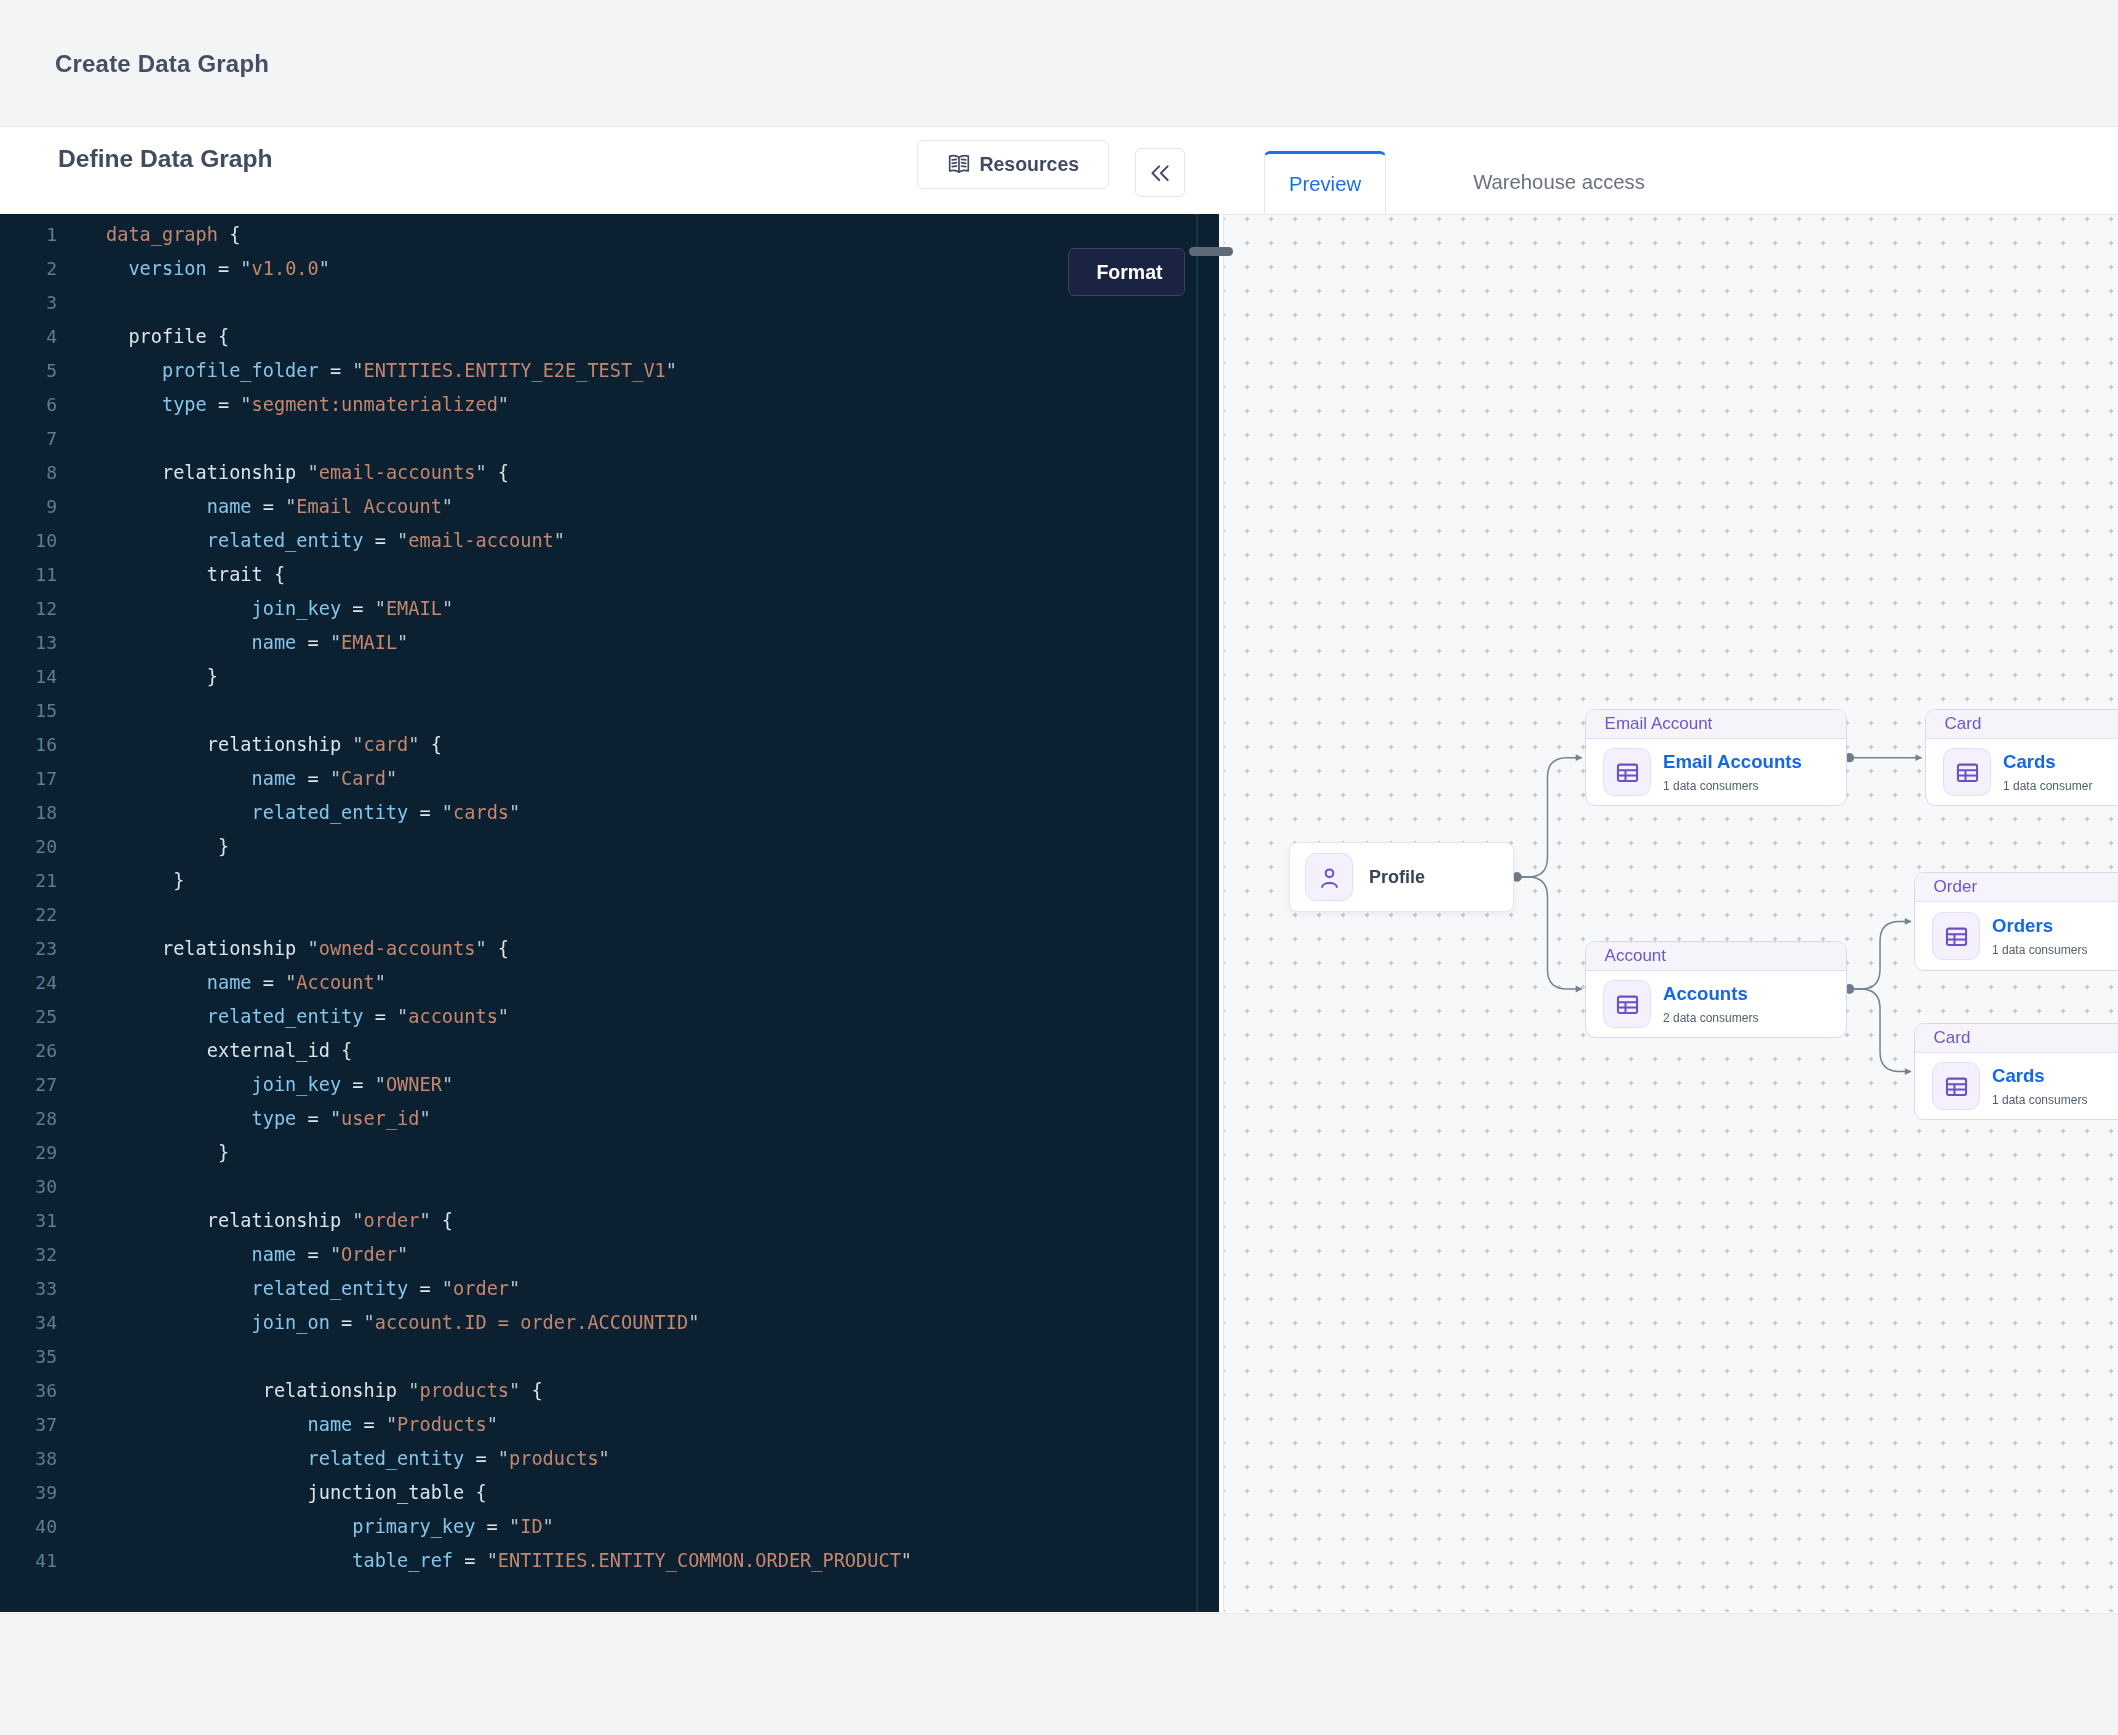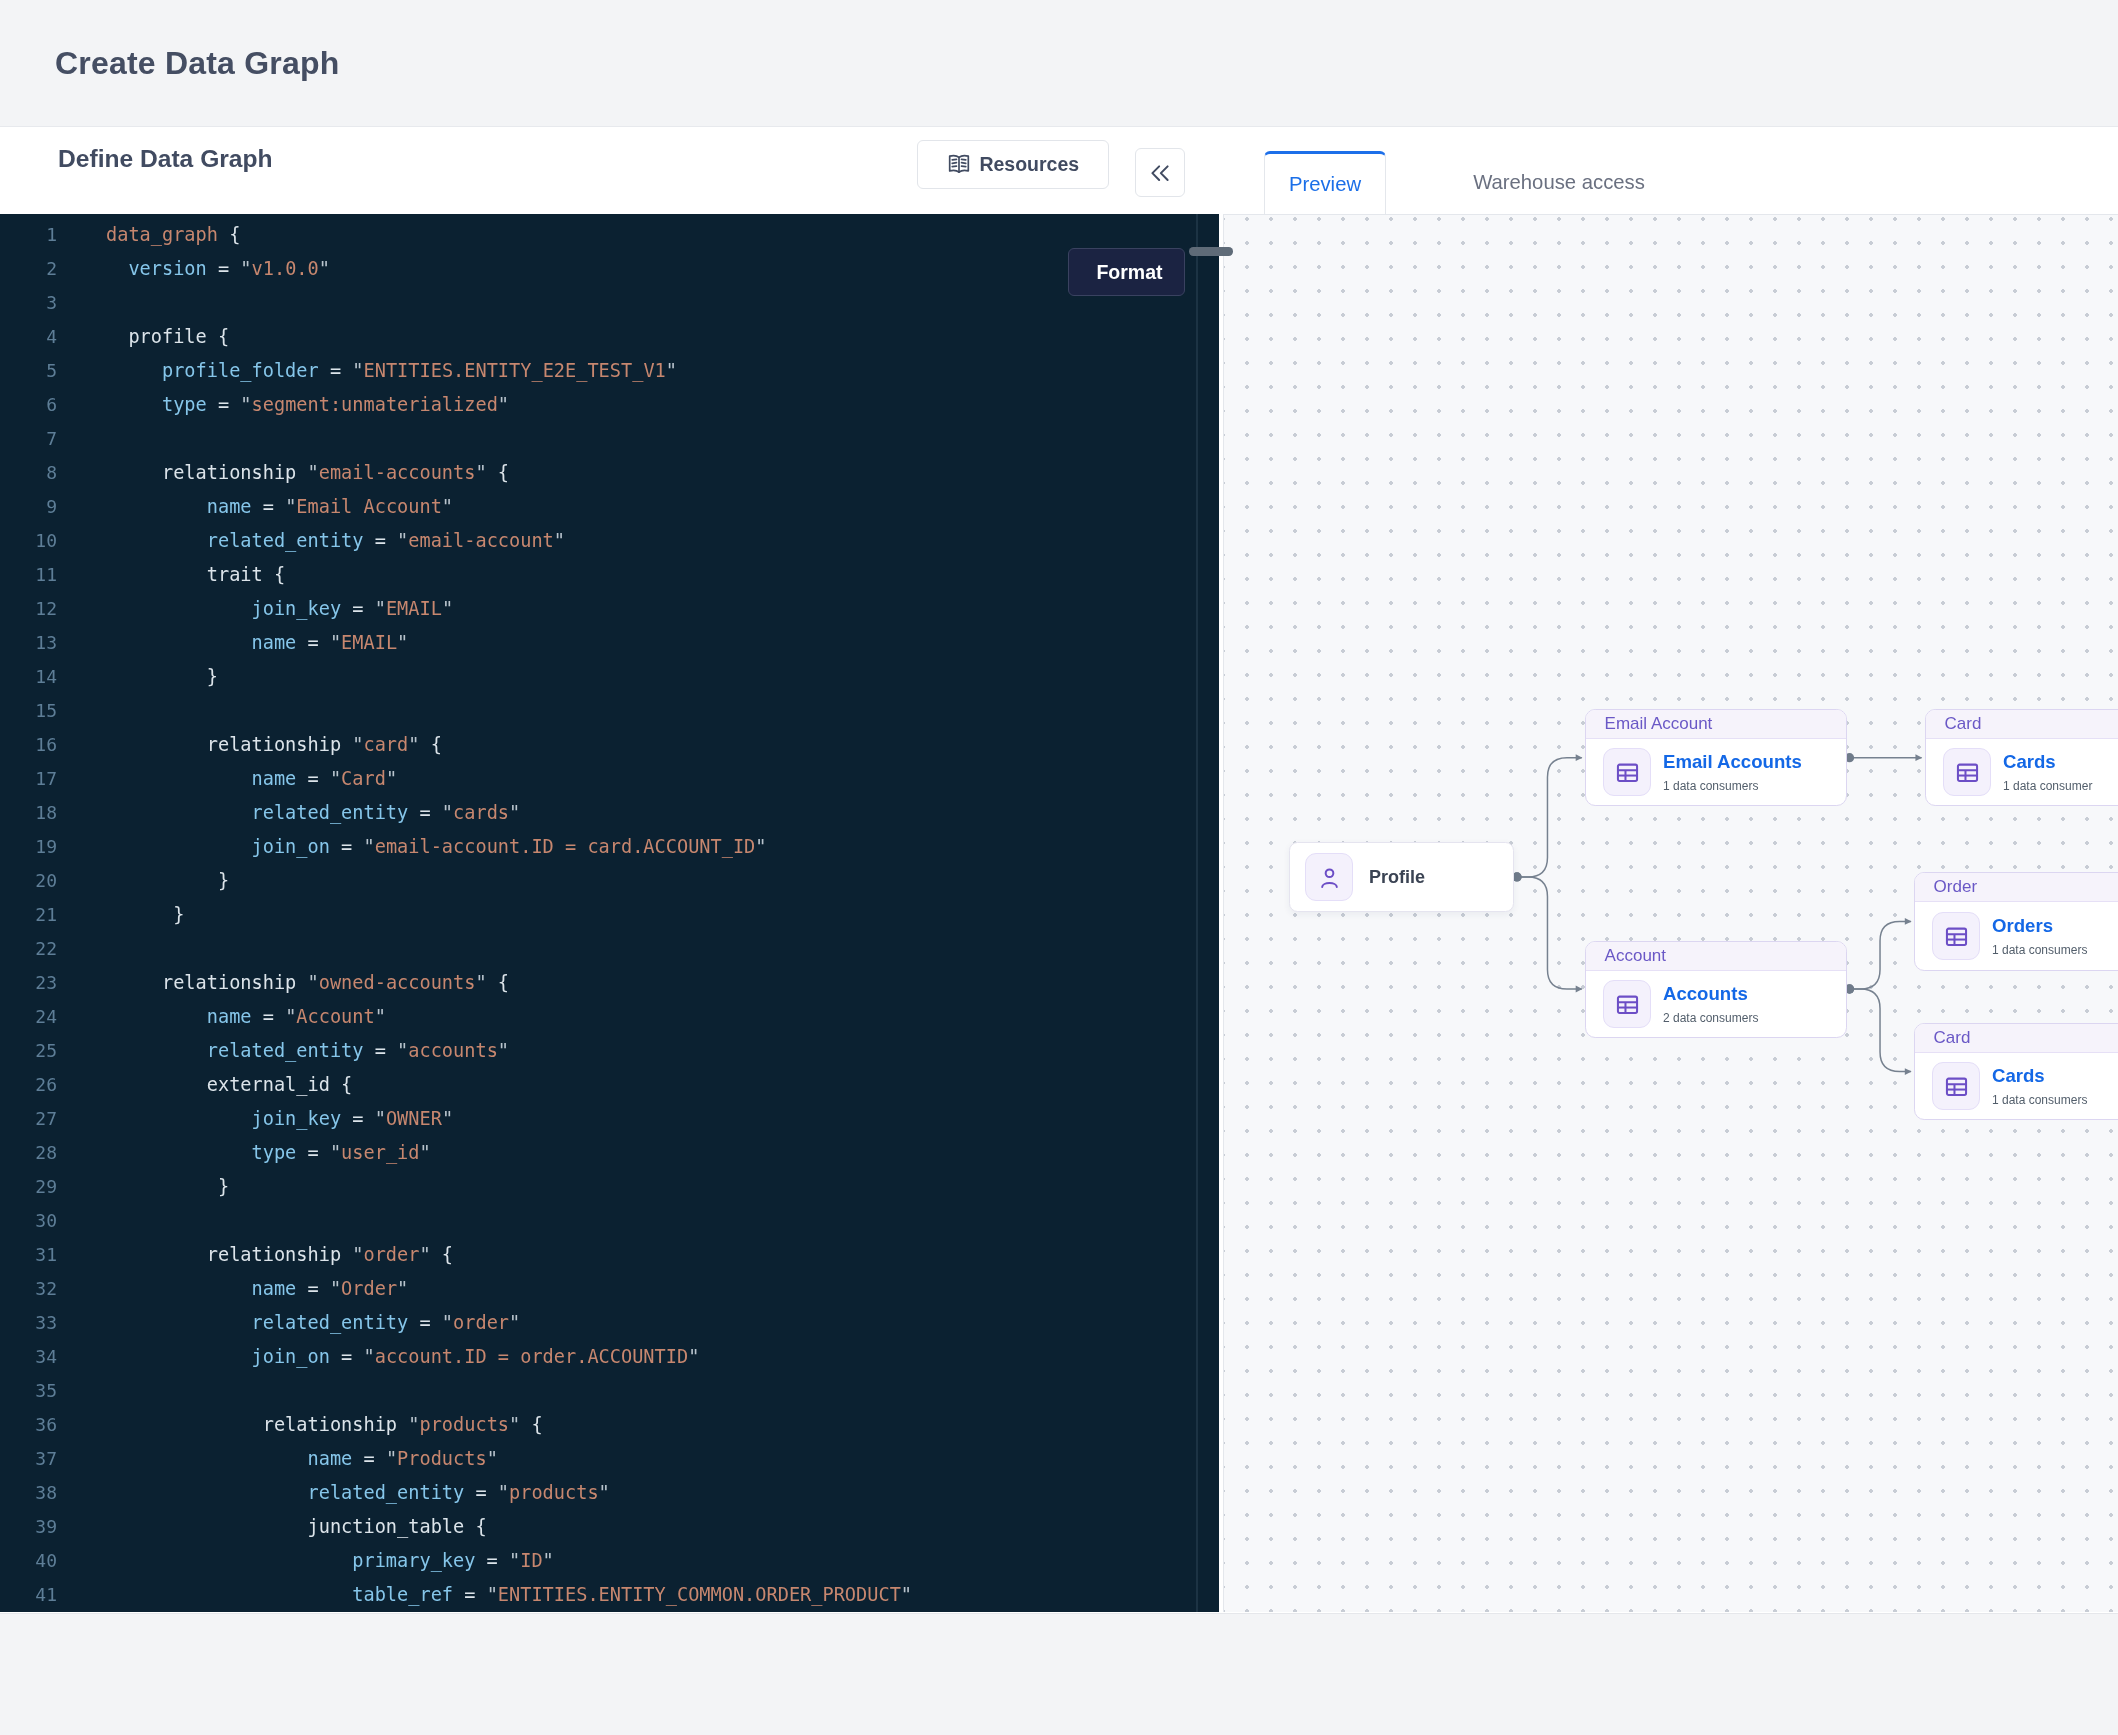--- a/index.html
+++ b/index.html
@@ -4,21 +4,21 @@
 <style>
   html,body{margin:0;padding:0;background:#fff;}
   *{box-sizing:border-box;}
   .page{position:relative;width:2441px;height:1736px;overflow:hidden;
         font-family:"Liberation Sans",sans-serif;background:#fff;}
 
   
   .top-header{position:absolute;left:0;top:0;width:2441px;height:127px;
     background:#F3F4F6;border-bottom:0.8px solid #E7E9ED;}
   .top-title{position:absolute;left:55px;top:0;height:127px;display:flex;align-items:center;
-    font-size:32px;font-weight:700;color:#454E63;letter-spacing:0.2px;}
+    font-size:24px;font-weight:700;color:#454E63;letter-spacing:0.2px;}
 
   
   .subheader{position:absolute;left:0;top:128px;width:2441px;height:86px;background:#fff;}
   .panel-title{position:absolute;left:58px;top:0;height:62px;display:flex;align-items:center;
     font-size:24.6px;font-weight:700;color:#414B61;}
   .btn-resources{position:absolute;left:917px;top:12px;width:192px;height:49px;
     background:#fff;border:1.3px solid #E2E5EA;border-radius:6px;display:flex;align-items:center;justify-content:center;gap:8.5px;
     font-size:19.5px;font-weight:600;color:#414B61;cursor:pointer;}
   .btn-collapse{position:absolute;left:1135px;top:20.3px;width:50px;height:49px;
     background:#fff;border:1.3px solid #E2E5EA;border-radius:6px;display:flex;align-items:center;justify-content:center;cursor:pointer;}
@@ -195,24 +195,20 @@
           <span class="ln">16</span>
           <span class="lc"><span class="tk-plain">         </span><span class="tk-plain">relationship </span><span class="tk-q">"</span><span class="tk-str">card</span><span class="tk-q">"</span><span class="tk-plain"> {</span></span>
         </div>
         <div class="line">
           <span class="ln">17</span>
           <span class="lc"><span class="tk-plain">             </span><span class="tk-key">name</span><span class="tk-plain"> = </span><span class="tk-q">"</span><span class="tk-str">Card</span><span class="tk-q">"</span></span>
         </div>
         <div class="line">
           <span class="ln">18</span>
           <span class="lc"><span class="tk-plain">             </span><span class="tk-key">related_entity</span><span class="tk-plain"> = </span><span class="tk-q">"</span><span class="tk-str">cards</span><span class="tk-q">"</span></span>
-        </div>
-        <div class="line">
-          <span class="ln">19</span>
-          <span class="lc"><span class="tk-plain">             </span><span class="tk-key">join_on</span><span class="tk-plain"> = </span><span class="tk-q">"</span><span class="tk-str">email-account.ID = card.ACCOUNT_ID</span><span class="tk-q">"</span></span>
         </div>
         <div class="line">
           <span class="ln">20</span>
           <span class="lc"><span class="tk-plain">          </span><span class="tk-plain">}</span></span>
         </div>
         <div class="line">
           <span class="ln">21</span>
           <span class="lc"><span class="tk-plain">      </span><span class="tk-plain">}</span></span>
         </div>
         <div class="line">

